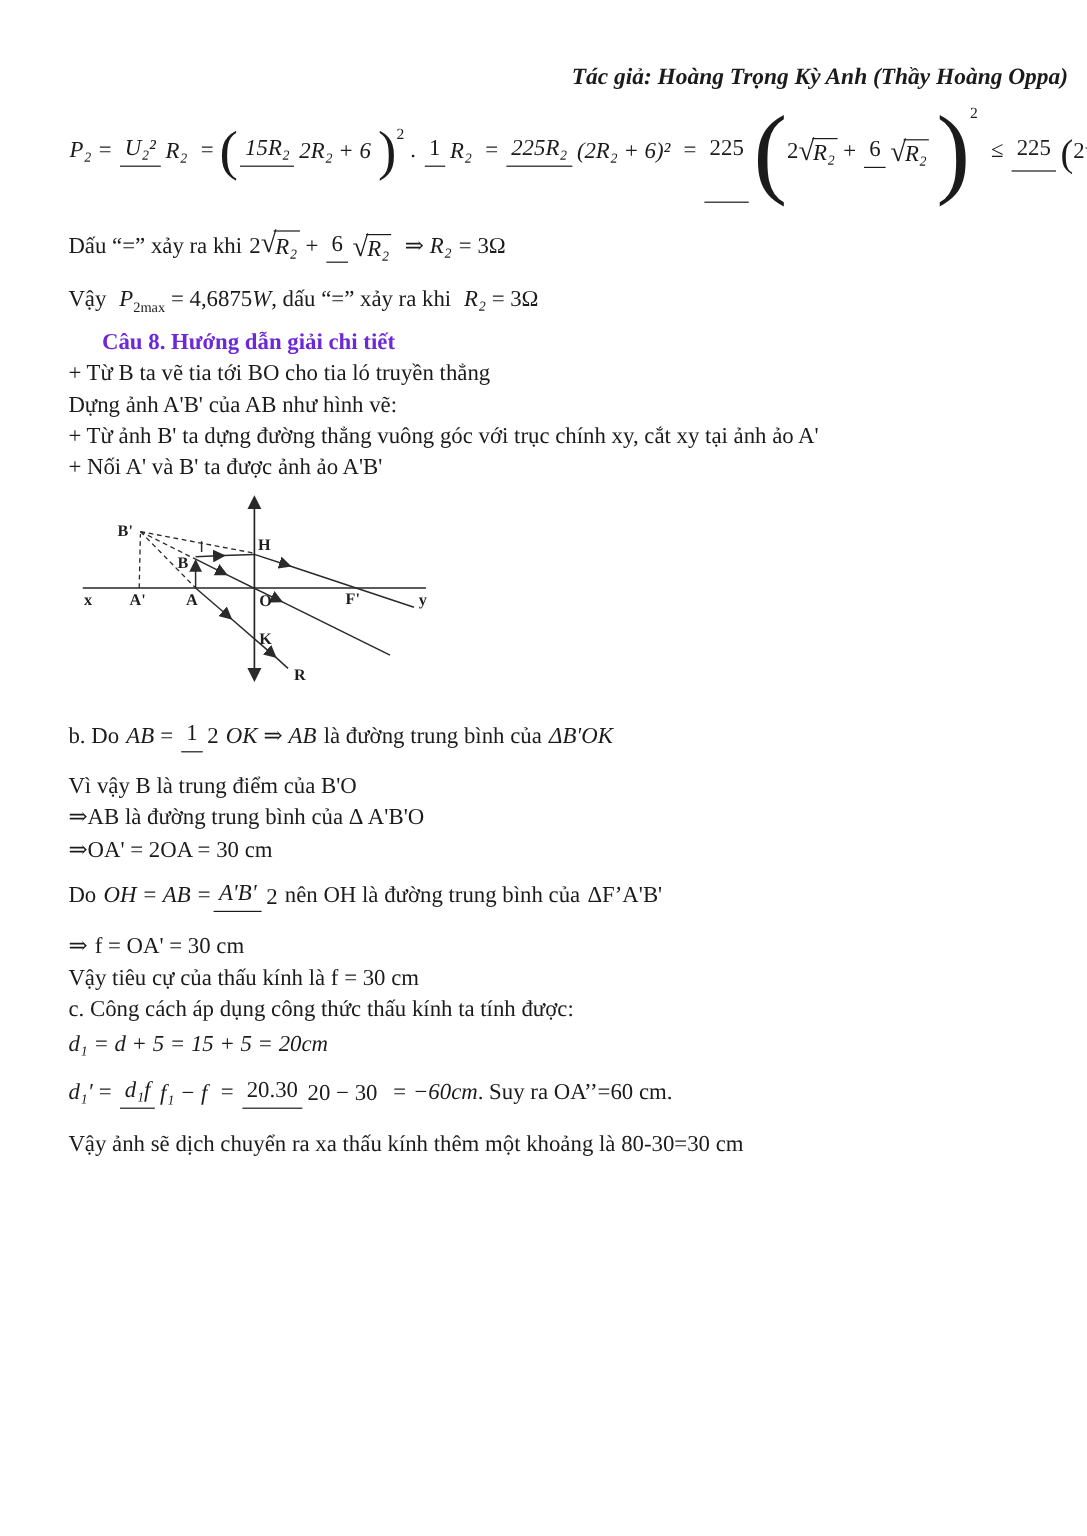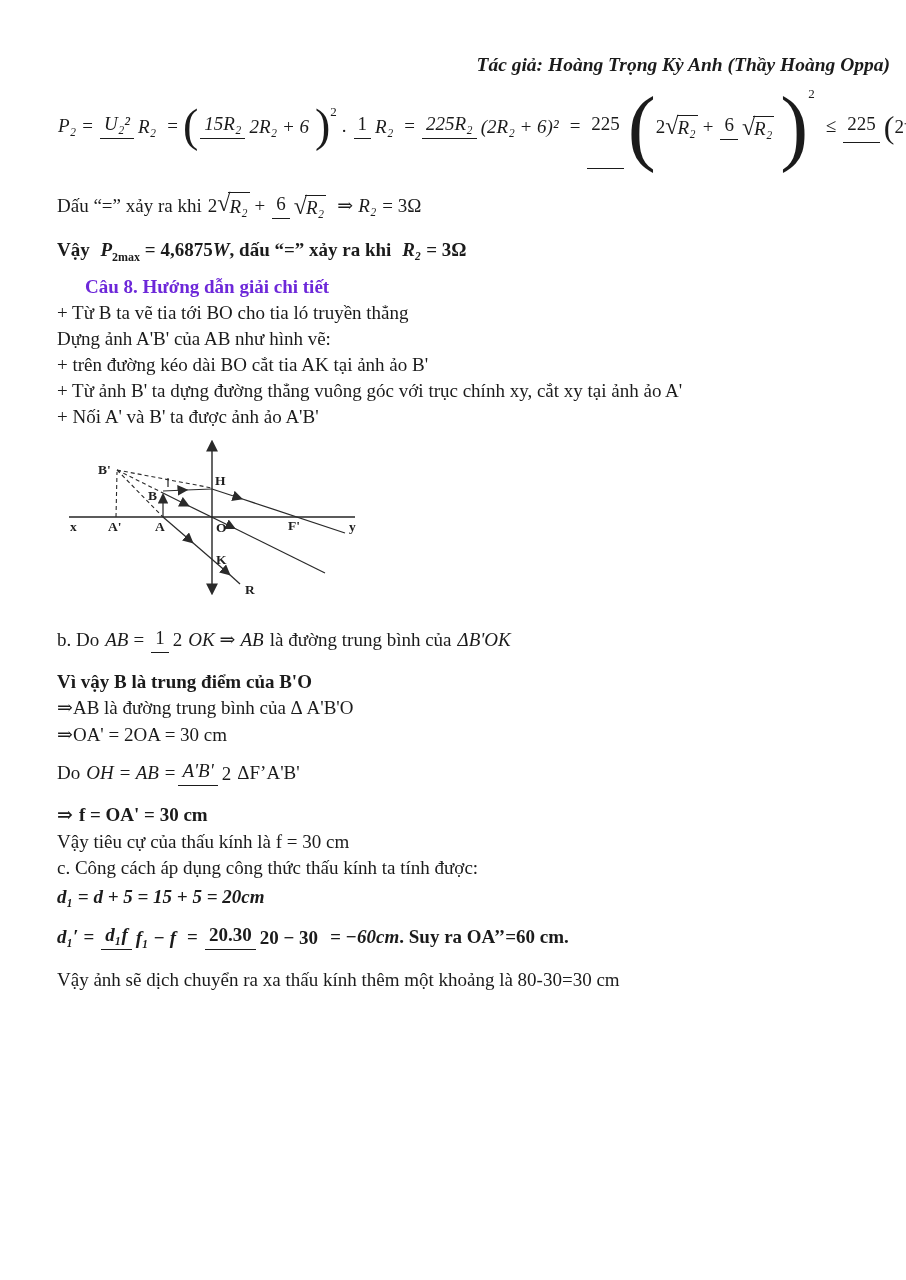--- a/index.html
+++ b/index.html
@@ -6,21 +6,21 @@
   html,body { margin:0; padding:0; background:#ffffff; }
   .page{
     width:906px; height:1280px; overflow:hidden; position:relative;
     background:#ffffff; color:#1b1b1b;
     padding:52px 16px 0 57px;
     font-family:"Liberation Serif","DejaVu Serif",serif;
     font-size:19px; line-height:26px;
   }
   .author{ text-align:right; font-weight:bold; font-style:italic; font-size:19.5px; }
   .para{ margin:0; }
-  .mt4{ margin-top:4px;font-weight:bold; } .mt6{ margin-top:6px; } .mt8{ margin-top:8px; }
+  .mt4{ margin-top:4px; } .mt6{ margin-top:6px; } .mt8{ margin-top:8px; }
   .it{ font-style:italic; }
   .red-heading{ color:#6d28d9; font-weight:bold; margin:3px 0 0 28px; }
 
   .math-row{ display:flex; align-items:center; flex-wrap:nowrap; }
   .math-row > *{ flex:0 0 auto; }
   .op{ margin:0 5px; }
   .tok{ margin:0 1px; }
   .gapL{ margin-left:6px; } .gapR{ margin-right:6px; }
 
   .frac{ display:inline-flex; flex-direction:row; text-align:right; line-height:1.2; margin:0 2px; }
@@ -157,21 +157,20 @@
     <span class="it gapL">P</span><sub class="small">2max</sub>
     <span>= 4,6875</span><span class="it">W</span><span>, dấu “=” xảy ra khi</span>
     <span class="it gapL">R₂</span>
     <span>= 3Ω</span>
   </div>
 
   <div class="red-heading">Câu 8. Hướng dẫn giải chi tiết</div>
 
   <div class="para">+ Từ B ta vẽ tia tới BO cho tia ló truyền thẳng</div>
   <div class="para">Dựng ảnh A'B' của AB như hình vẽ:</div>
-  <div class="para">+ trên đường kéo dài BO cắt tia AK tại ảnh ảo B'</div>
   <div class="para">+ Từ ảnh B' ta dựng đường thẳng vuông góc với trục chính xy, cắt xy tại ảnh ảo A'</div>
   <div class="para">+ Nối A' và B' ta được ảnh ảo A'B'</div>
 
   <div class="diagram-wrap">
     <svg width="300" height="178" viewBox="0 0 300 178">
       <defs>
         <marker id="ah" viewBox="0 0 10 10" refX="8" refY="5" markerWidth="8.5" markerHeight="8.5" orient="auto-start-reverse">
           <path d="M0,0 L10,5 L0,10 z" fill="#2a2a2a"></path>
         </marker>
       </defs>
@@ -242,20 +241,21 @@
   <div class="para mt4" style="line-height:26.5px;">Vì vậy B là trung điểm của B'O</div>
   <div class="para" style="line-height:26.5px;"><span>⇒</span><span>AB là đường trung bình của Δ A'B'O</span></div>
   <div class="para" style="line-height:26.5px;"><span>⇒</span><span>OA' = 2OA = 30 cm</span></div>
   <div class="math-row" style="height:50px;">
     <span class="gapR">Do</span>
     <span class="it">OH = AB =</span>
     <span class="frac">
       <span class="num it">A'B'</span>
       <span class="den">2</span>
     </span>
+    <span class="gapR">nên OH là đường trung bình của</span>
     <span>ΔF’A'B'</span>
   </div>
   <div class="para mt4" style="line-height:26.5px;"><span class="gapR">⇒</span><span>f = OA' = 30 cm</span></div>
   <div class="para" style="line-height:26.5px;">Vậy tiêu cự của thấu kính là f = 30 cm</div>
 
   <div class="para">c. Công cách áp dụng công thức thấu kính ta tính được:</div>
   <div class="para it mt4" style="line-height:24px;">d₁ = d + 5 = 15 + 5 = 20cm</div>
   <div class="math-row mt4" style="height:48px;">
     <span class="it">d₁′</span>
     <span class="op">=</span>

